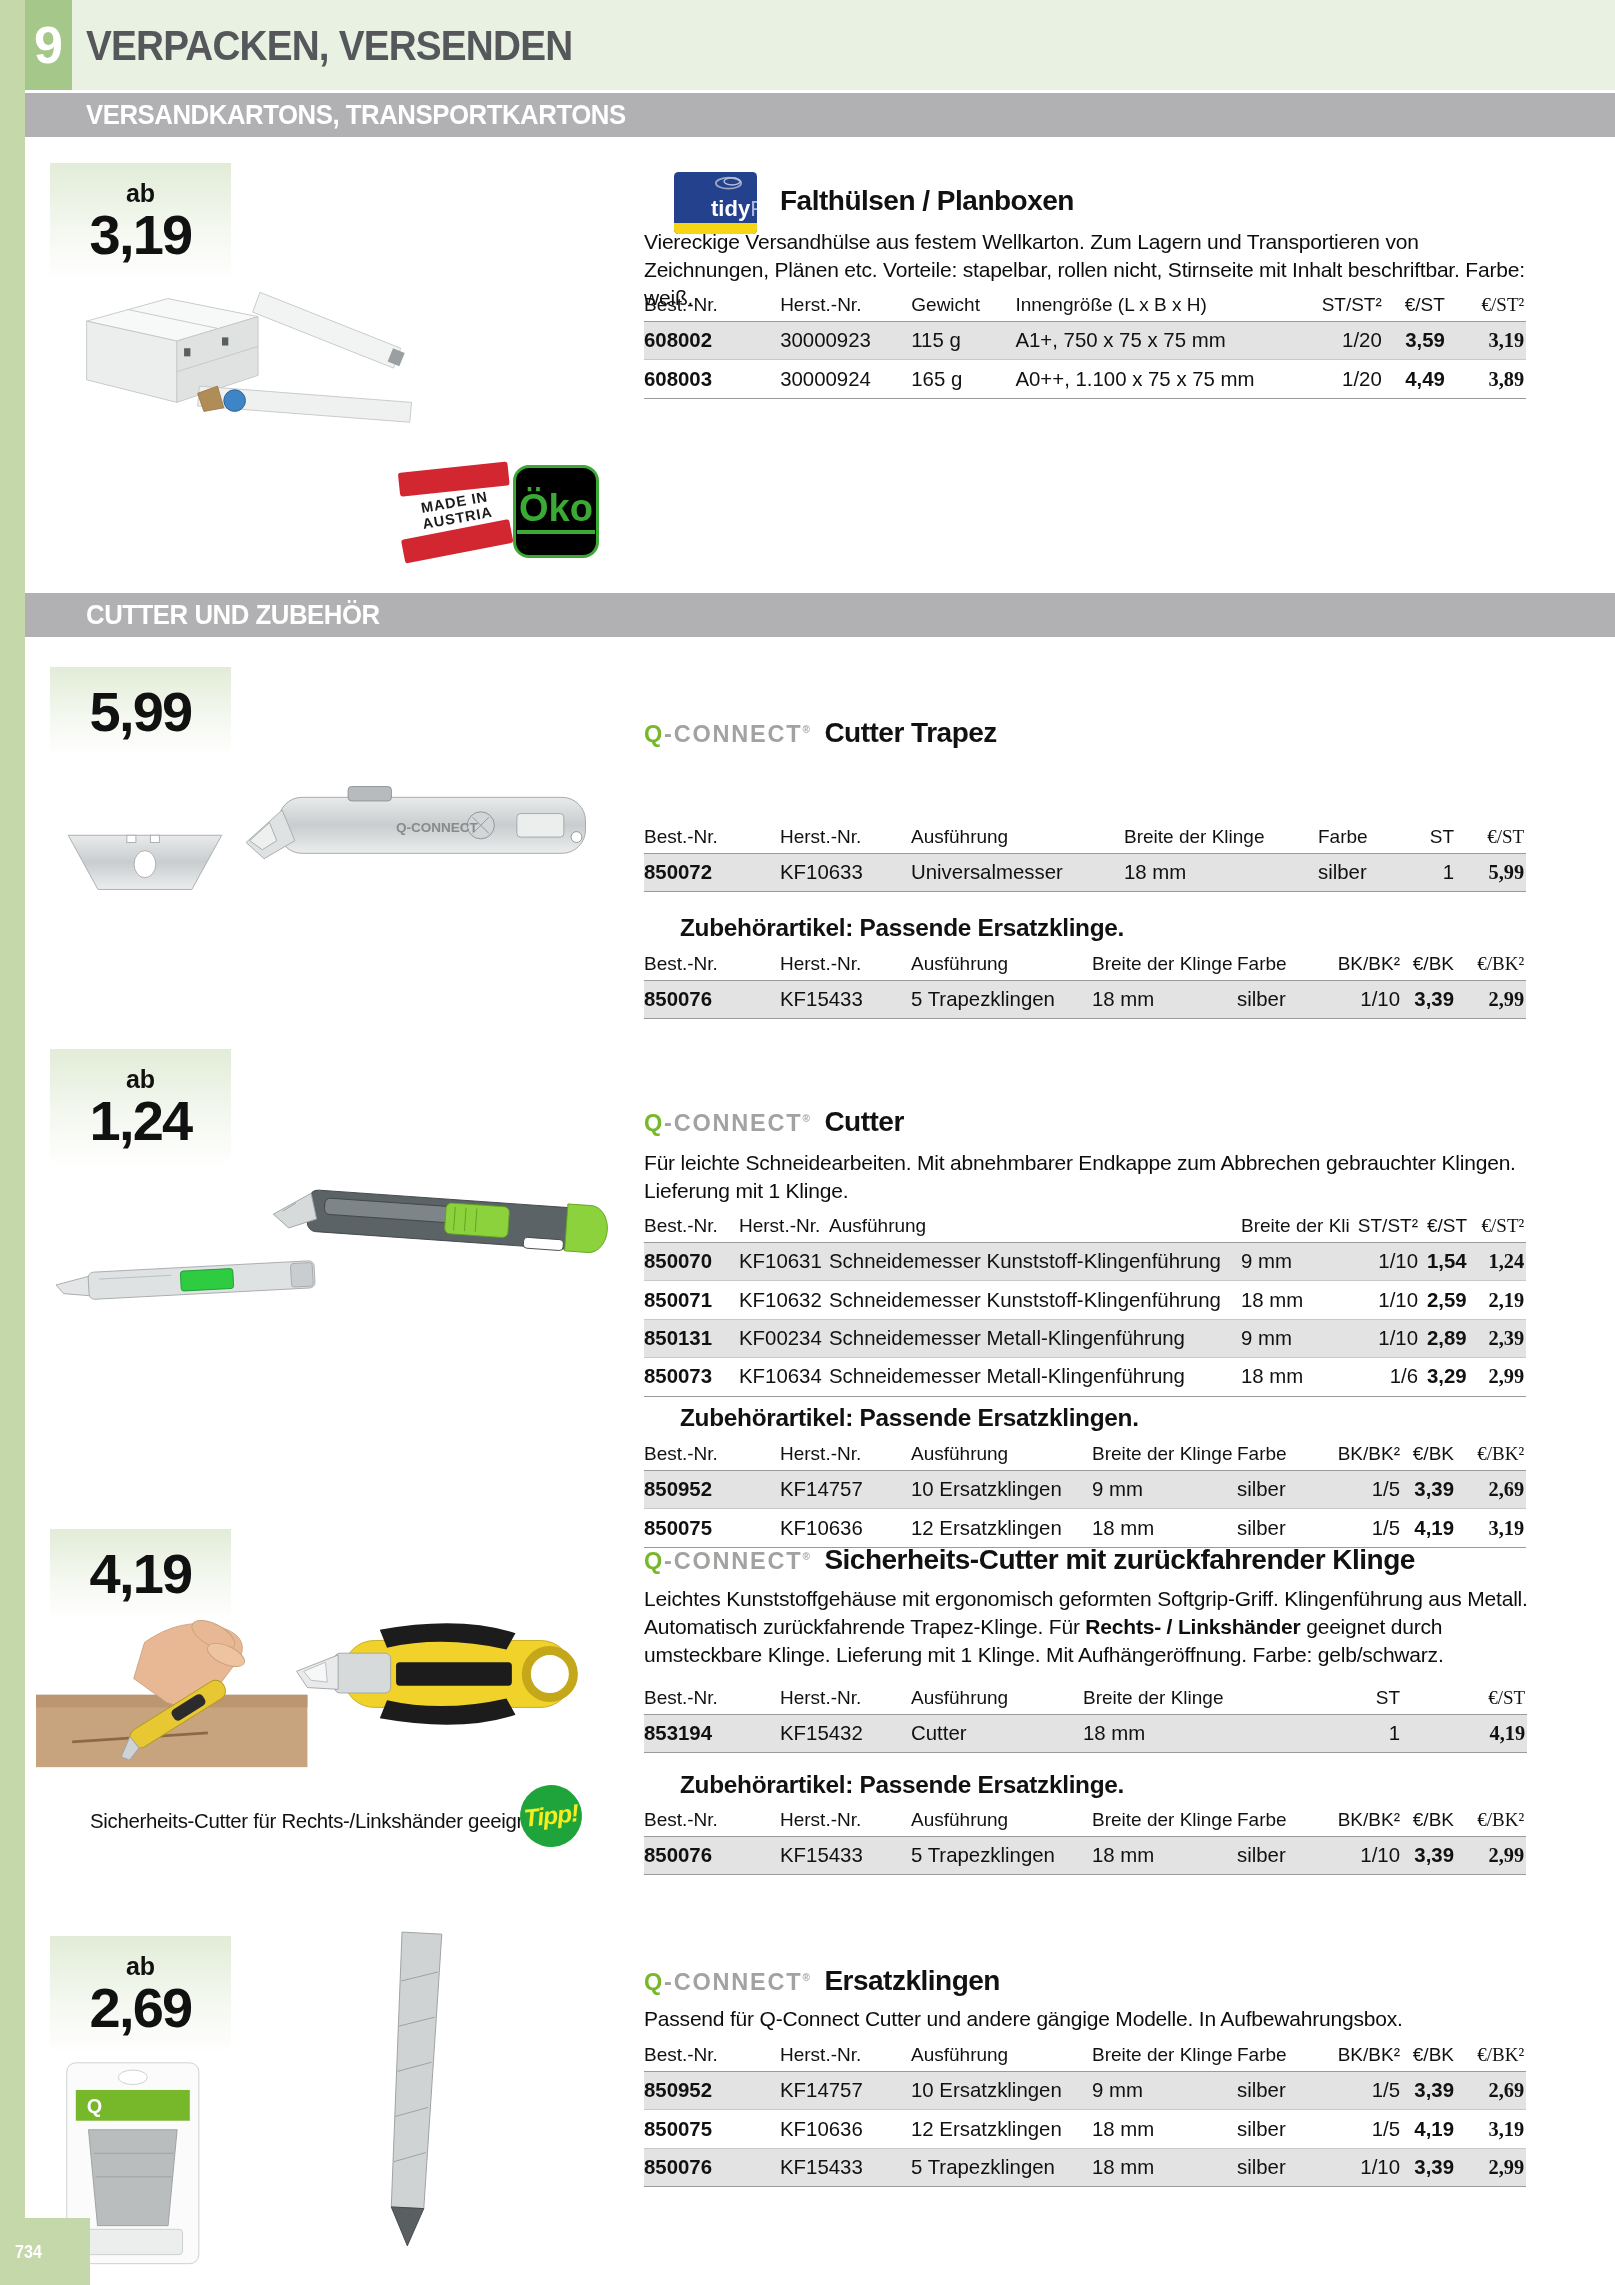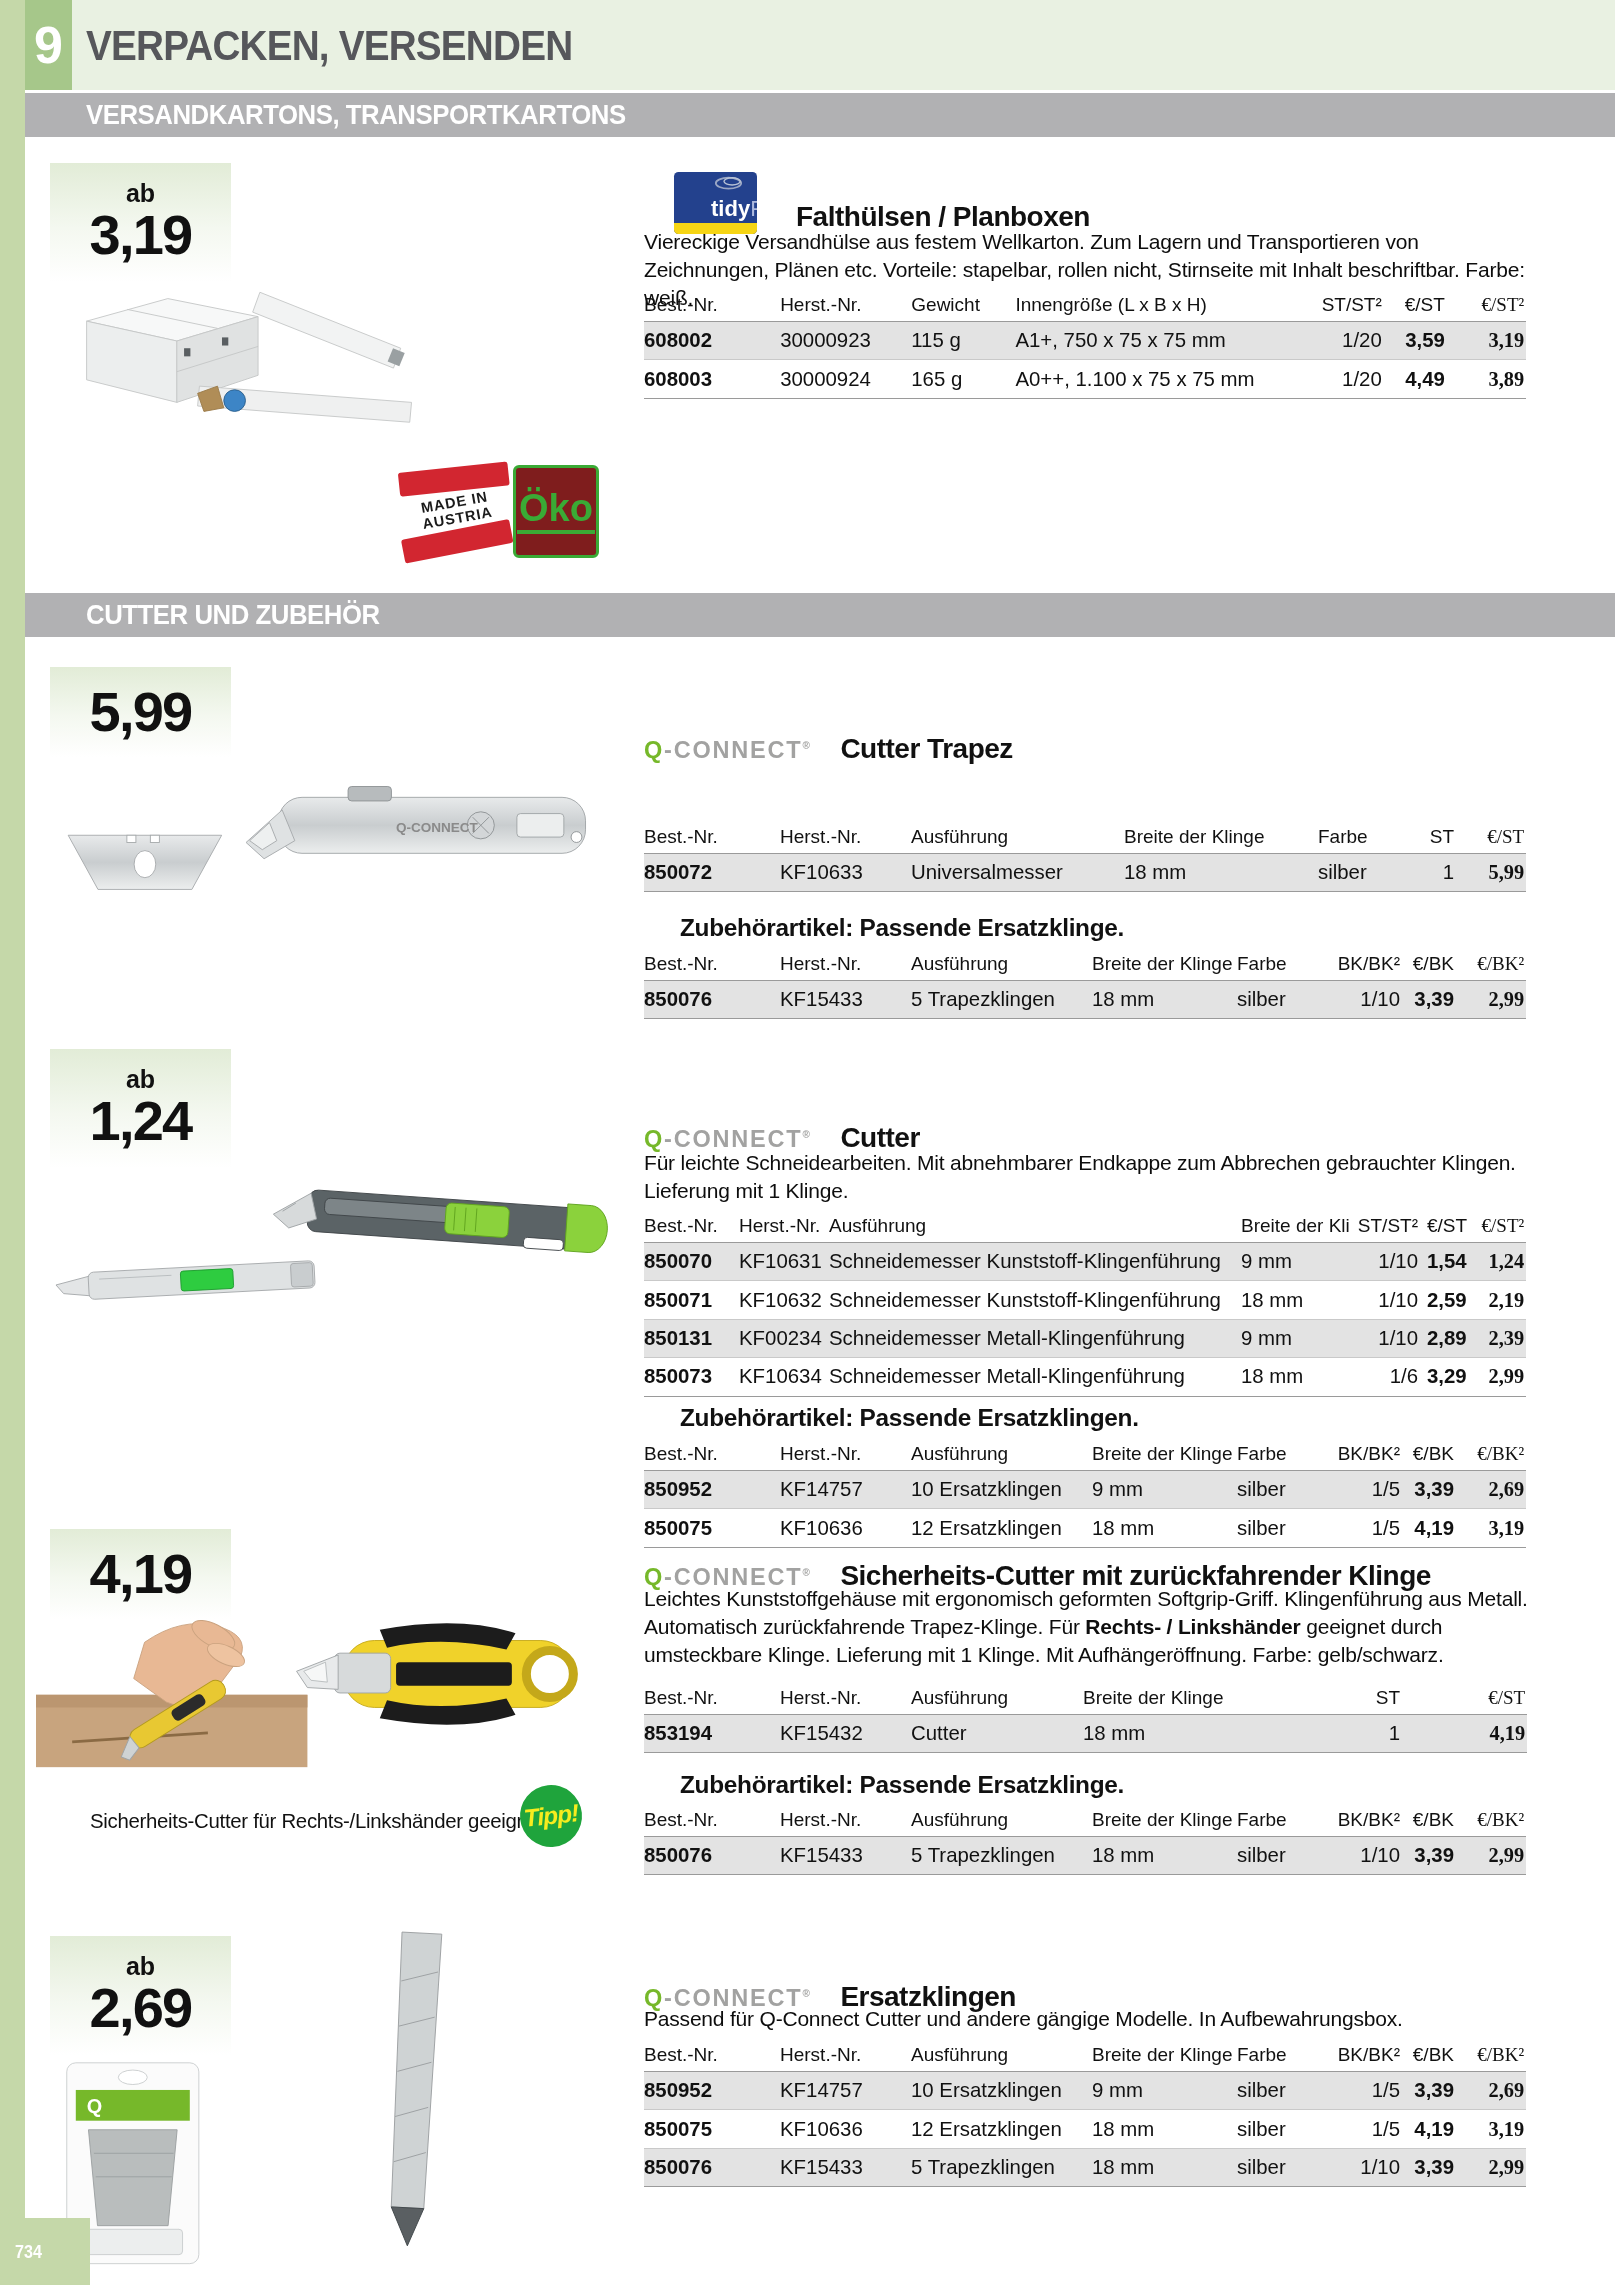--- a/index.html
+++ b/index.html
@@ -22,42 +22,42 @@
                display:flex;flex-direction:column;align-items:center;justify-content:center;}
   .price-ab{font-size:25px;font-weight:bold;line-height:1;}
   .price-val{font-size:56px;font-weight:bold;letter-spacing:-1.8px;line-height:1.05;}
 
   
   .prod-head{display:flex;align-items:baseline;gap:14.5px;white-space:nowrap;}
   .qconnect{display:inline-block;font-weight:bold;font-size:23.5px;letter-spacing:1.8px;color:#a2a2a1;}
   .qconnect span{display:inline-block;}
   .qconnect span::first-letter{color:#76b82a;}
   .qconnect sup{font-size:10px;color:#a2a2a1;letter-spacing:0;}
-  .prod-title{font-size:28px;font-weight:bold;letter-spacing:-0.5px;margin:16px;}
+  .prod-title{font-size:28px;font-weight:bold;letter-spacing:-0.5px;margin:0;}
   .desc{width:885px;font-size:21px;line-height:1.33;color:#0d0d0d;letter-spacing:-0.2px;}
   .sub-heading{font-size:24.4px;font-weight:bold;letter-spacing:-0.3px;margin-left:36px;}
 
   
   table.ptable{border-collapse:collapse;table-layout:fixed;width:882px;}
   .ptable th{font-weight:normal;font-size:19px;text-align:left;padding:2.7px 9px 5.4px 0;border-bottom:0.9px solid #9a9a9a;white-space:nowrap;overflow:hidden;}
   .ptable td{font-size:20.4px;padding:7.2px 9px 7.2px 0;border-bottom:0.9px solid #c9c9c9;white-space:nowrap;overflow:hidden;}
   .ptable tbody tr:nth-child(odd){background:#e3e3e3;}
   .ptable tbody tr:last-child td{border-bottom:0.9px solid #9a9a9a;}
   .ptable .num{text-align:right;}
   .ptable th:last-child,.ptable td:last-child{padding-right:1.8px;font-family:Liberation Serif, serif;}
   .ptable td.b{font-weight:bold;}
 
   
   #made-austria{left:401px;top:467px;width:110px;height:87px;transform:rotate(-9deg);display:flex;flex-direction:column;}
   #made-austria .stripe{height:24.4px;background:#d22630;border-radius:2.7px;}
   #made-austria .stripe.s1{transform:rotate(3deg) translateX(2.7px);}
   #made-austria .stripe.s2{transform:rotate(-2deg) translateX(-3.6px);}
   #made-austria .mid{height:38px;display:flex;flex-direction:column;align-items:center;justify-content:center;background:#fff;}
   #made-austria .mid span{font-size:14.5px;font-weight:bold;color:#1a1a1a;line-height:1.15;letter-spacing:0.9px;transform:rotate(-1deg);}
-  #oeko-badge{left:513px;top:465px;width:80px;height:87px;background:#7f1d1d;border:3.6px solid #3aaa35;border-radius:6px;
+  #oeko-badge{left:513px;top:465px;width:80px;height:87px;background:#000000;border:3.6px solid #3aaa35;border-radius:16px;
               display:flex;align-items:center;justify-content:center;}
   #oeko-badge span{color:#3aaa35;font-size:38px;font-weight:bold;border-bottom:4.5px solid #3aaa35;line-height:1.05;padding:0 1.8px 1.8px 1.8px;}
   #tipp-badge{left:520px;top:1785px;width:62px;height:62px;background:#1fa43c;border-radius:50%;
               display:flex;align-items:center;justify-content:center;transform:rotate(-6deg);}
   #tipp-badge span{color:#f7ec1e;font-size:24.4px;font-weight:bold;font-style:italic;letter-spacing:-0.9px;}
   #safety-caption{left:90px;top:1810px;width:418px;text-align:right;font-size:20.4px;letter-spacing:-0.3px;white-space:nowrap;}
 
   
   #tidypac{left:674px;top:172px;width:83px;height:62px;background:#23418d;border-radius:4.5px;overflow:hidden;display:flex;flex-direction:column;}
   #tidypac .tp-top{flex:1;display:flex;align-items:flex-end;justify-content:flex-start;position:relative;padding-left:37px;}

